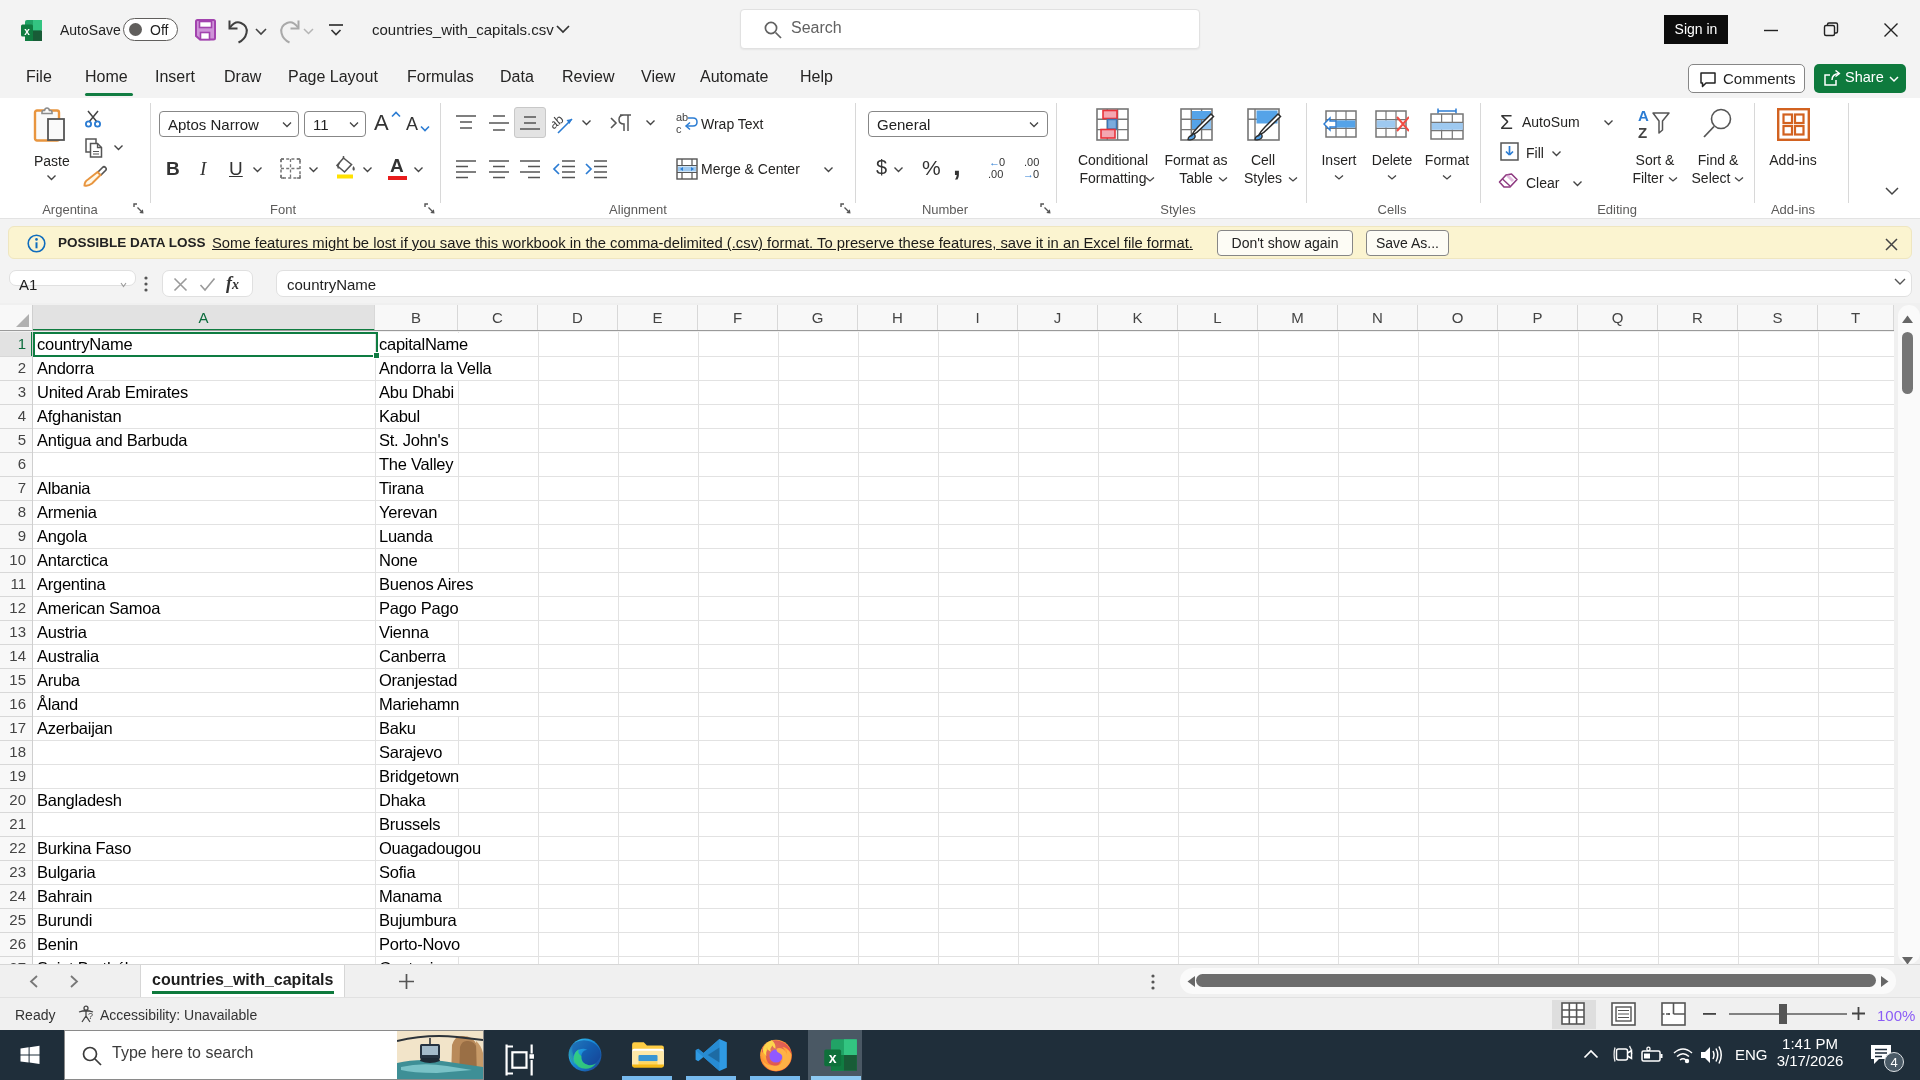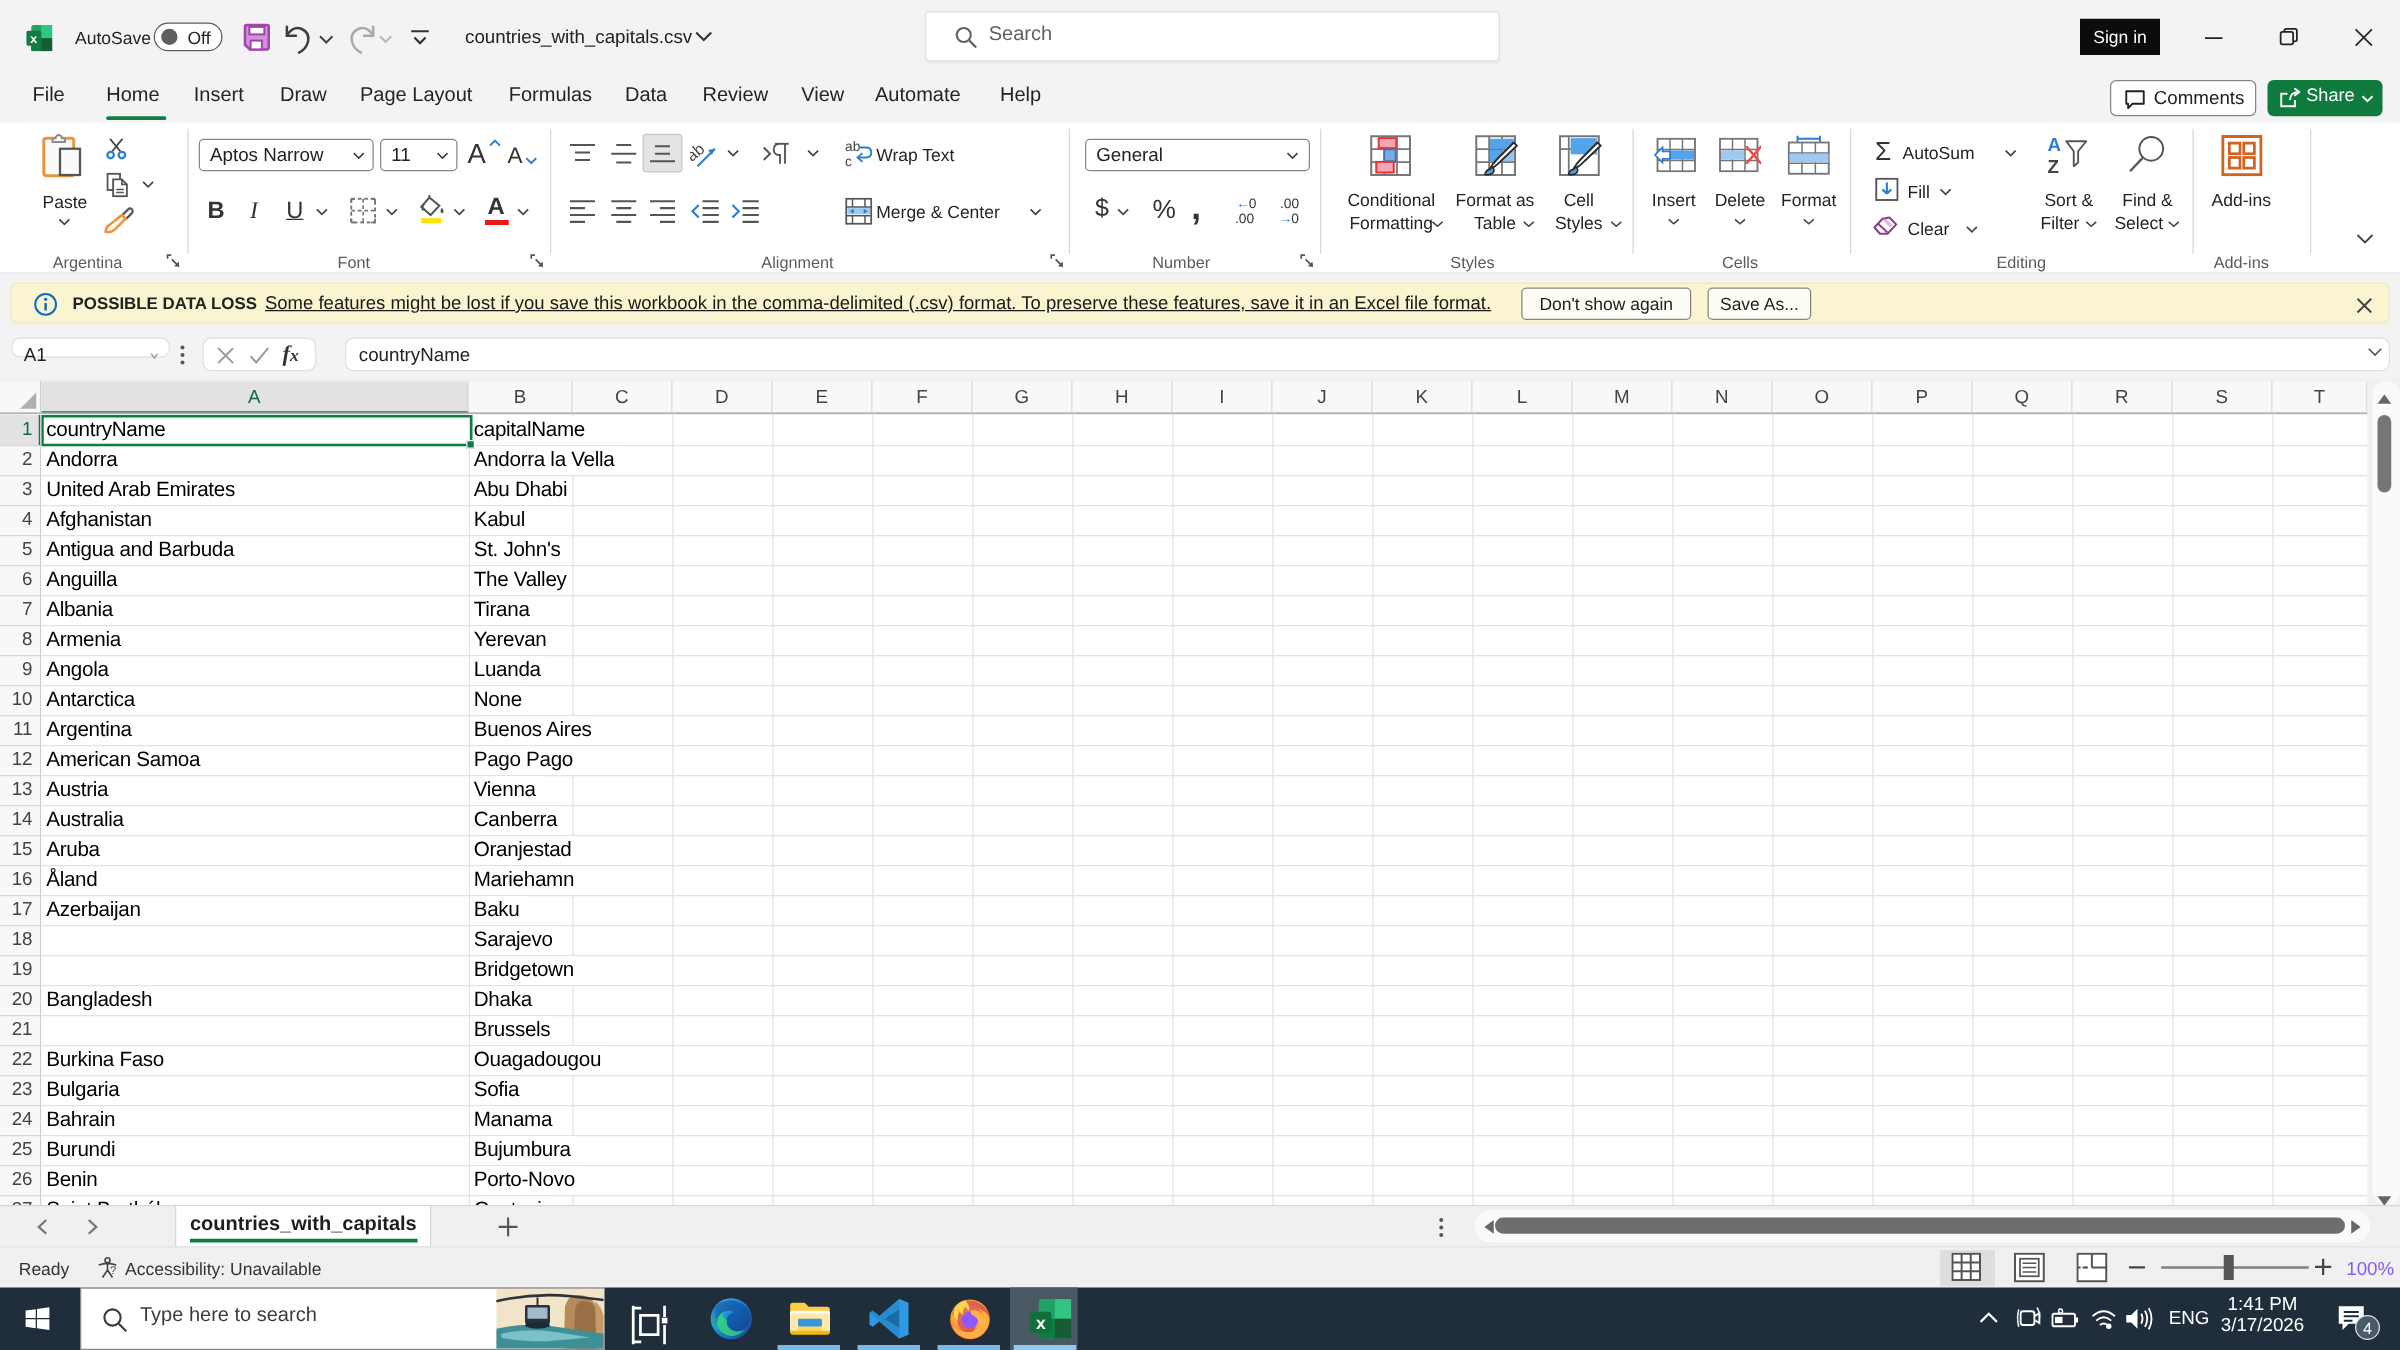--- a/index.html
+++ b/index.html
@@ -708,21 +708,20 @@
 <div class="ca" style="top:0px">countryName</div>
 <div class="cb" style="top:0px">capitalName</div>
 <div class="ca" style="top:24px">Andorra</div>
 <div class="cb" style="top:24px">Andorra la Vella</div>
 <div class="ca" style="top:48px">United Arab Emirates</div>
 <div class="cb" style="top:48px">Abu Dhabi</div>
 <div class="ca" style="top:72px">Afghanistan</div>
 <div class="cb" style="top:72px">Kabul</div>
 <div class="ca" style="top:96px">Antigua and Barbuda</div>
 <div class="cb" style="top:96px">St. John's</div>
-<div class="ca" style="top:120px">Anguilla</div>
 <div class="cb" style="top:120px">The Valley</div>
 <div class="ca" style="top:144px">Albania</div>
 <div class="cb" style="top:144px">Tirana</div>
 <div class="ca" style="top:168px">Armenia</div>
 <div class="cb" style="top:168px">Yerevan</div>
 <div class="ca" style="top:192px">Angola</div>
 <div class="cb" style="top:192px">Luanda</div>
 <div class="ca" style="top:216px">Antarctica</div>
 <div class="cb" style="top:216px">None</div>
 <div class="ca" style="top:240px">Argentina</div>

